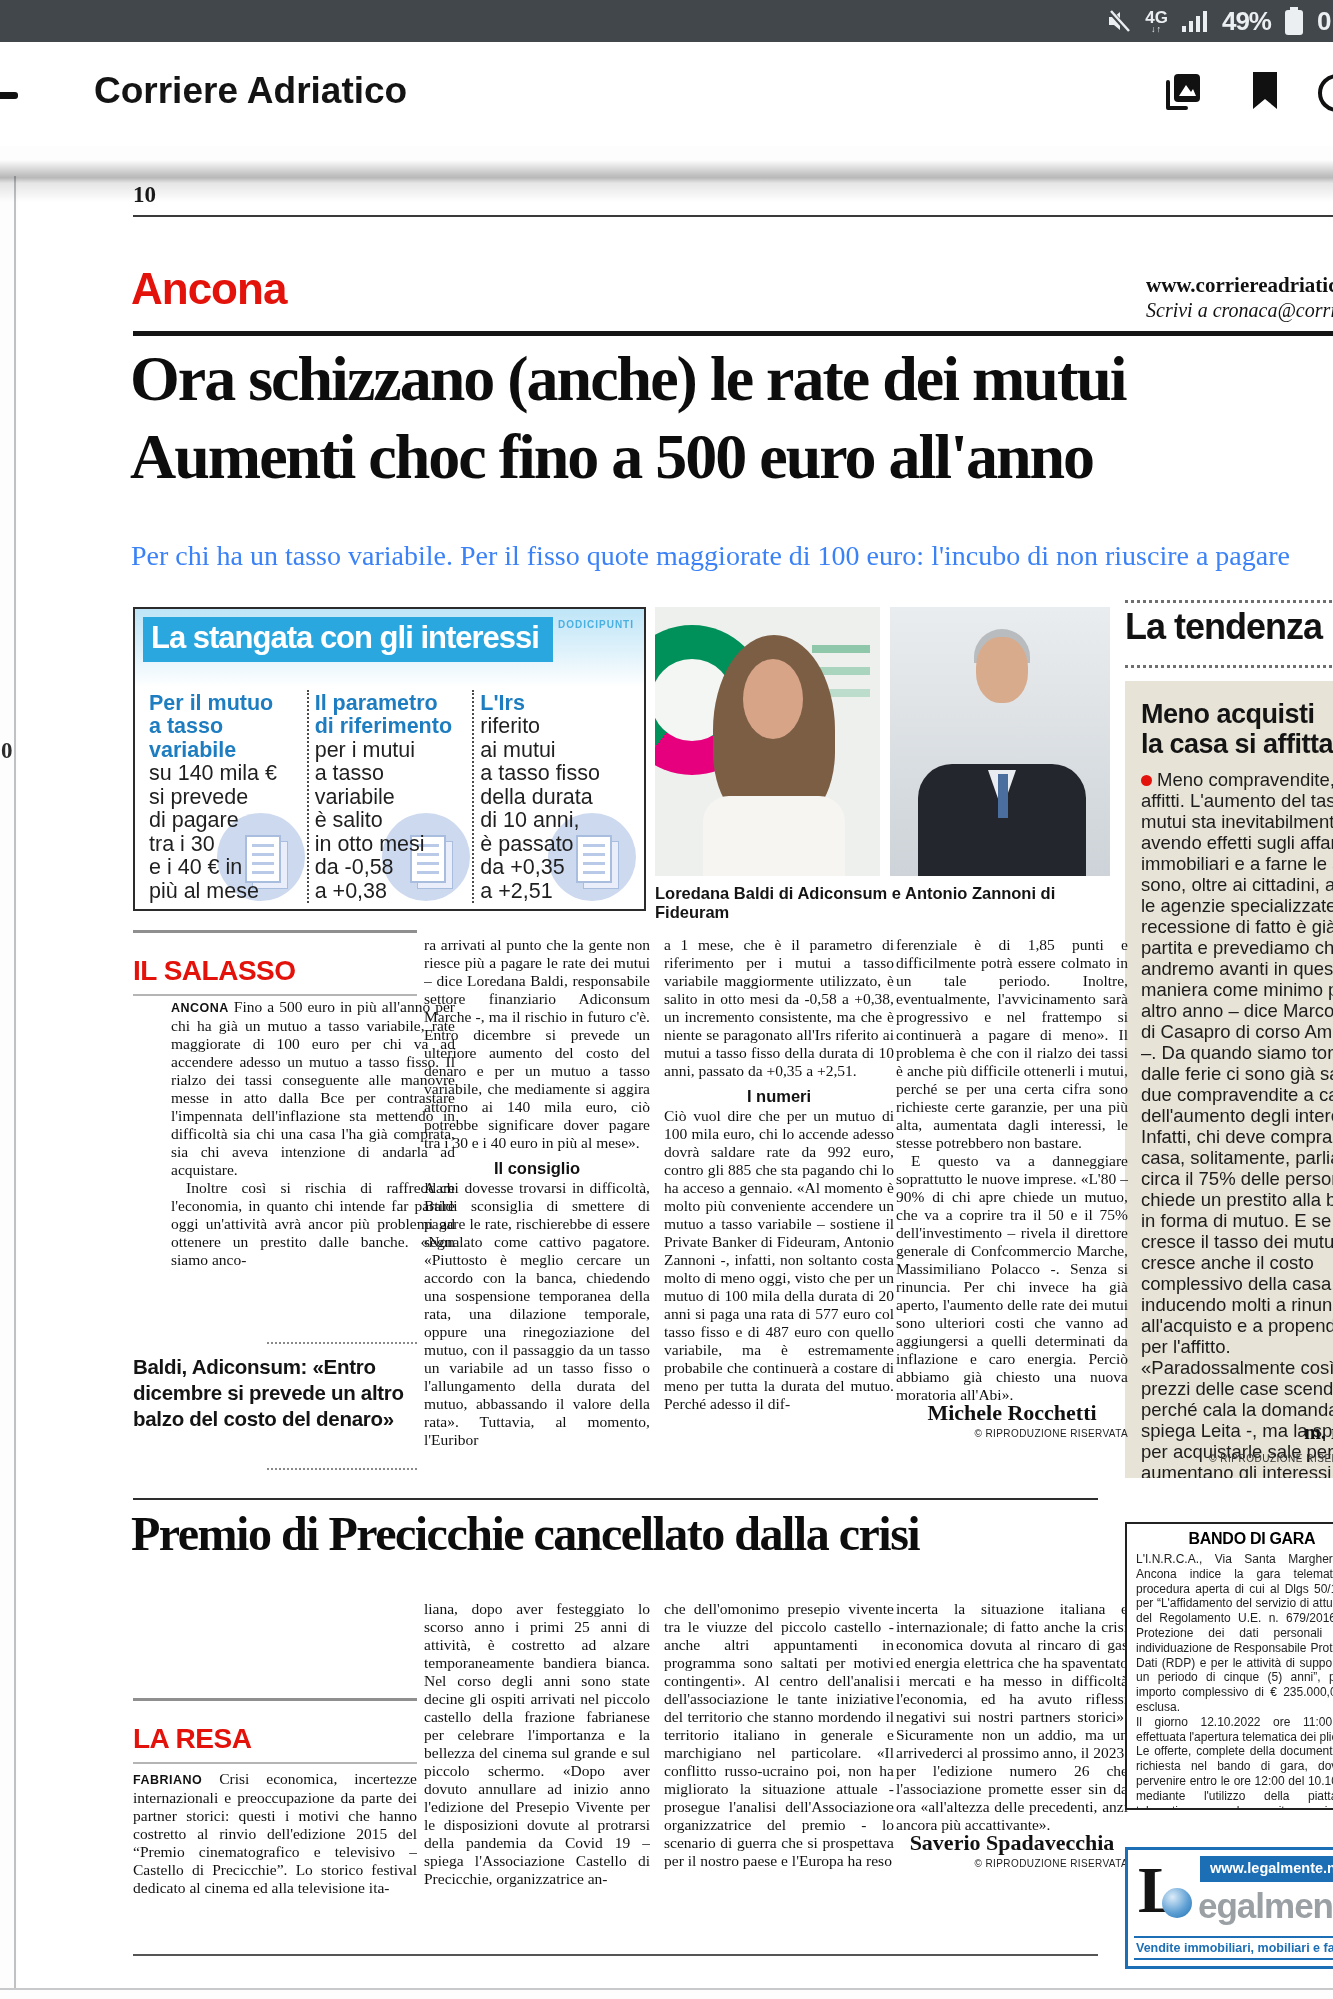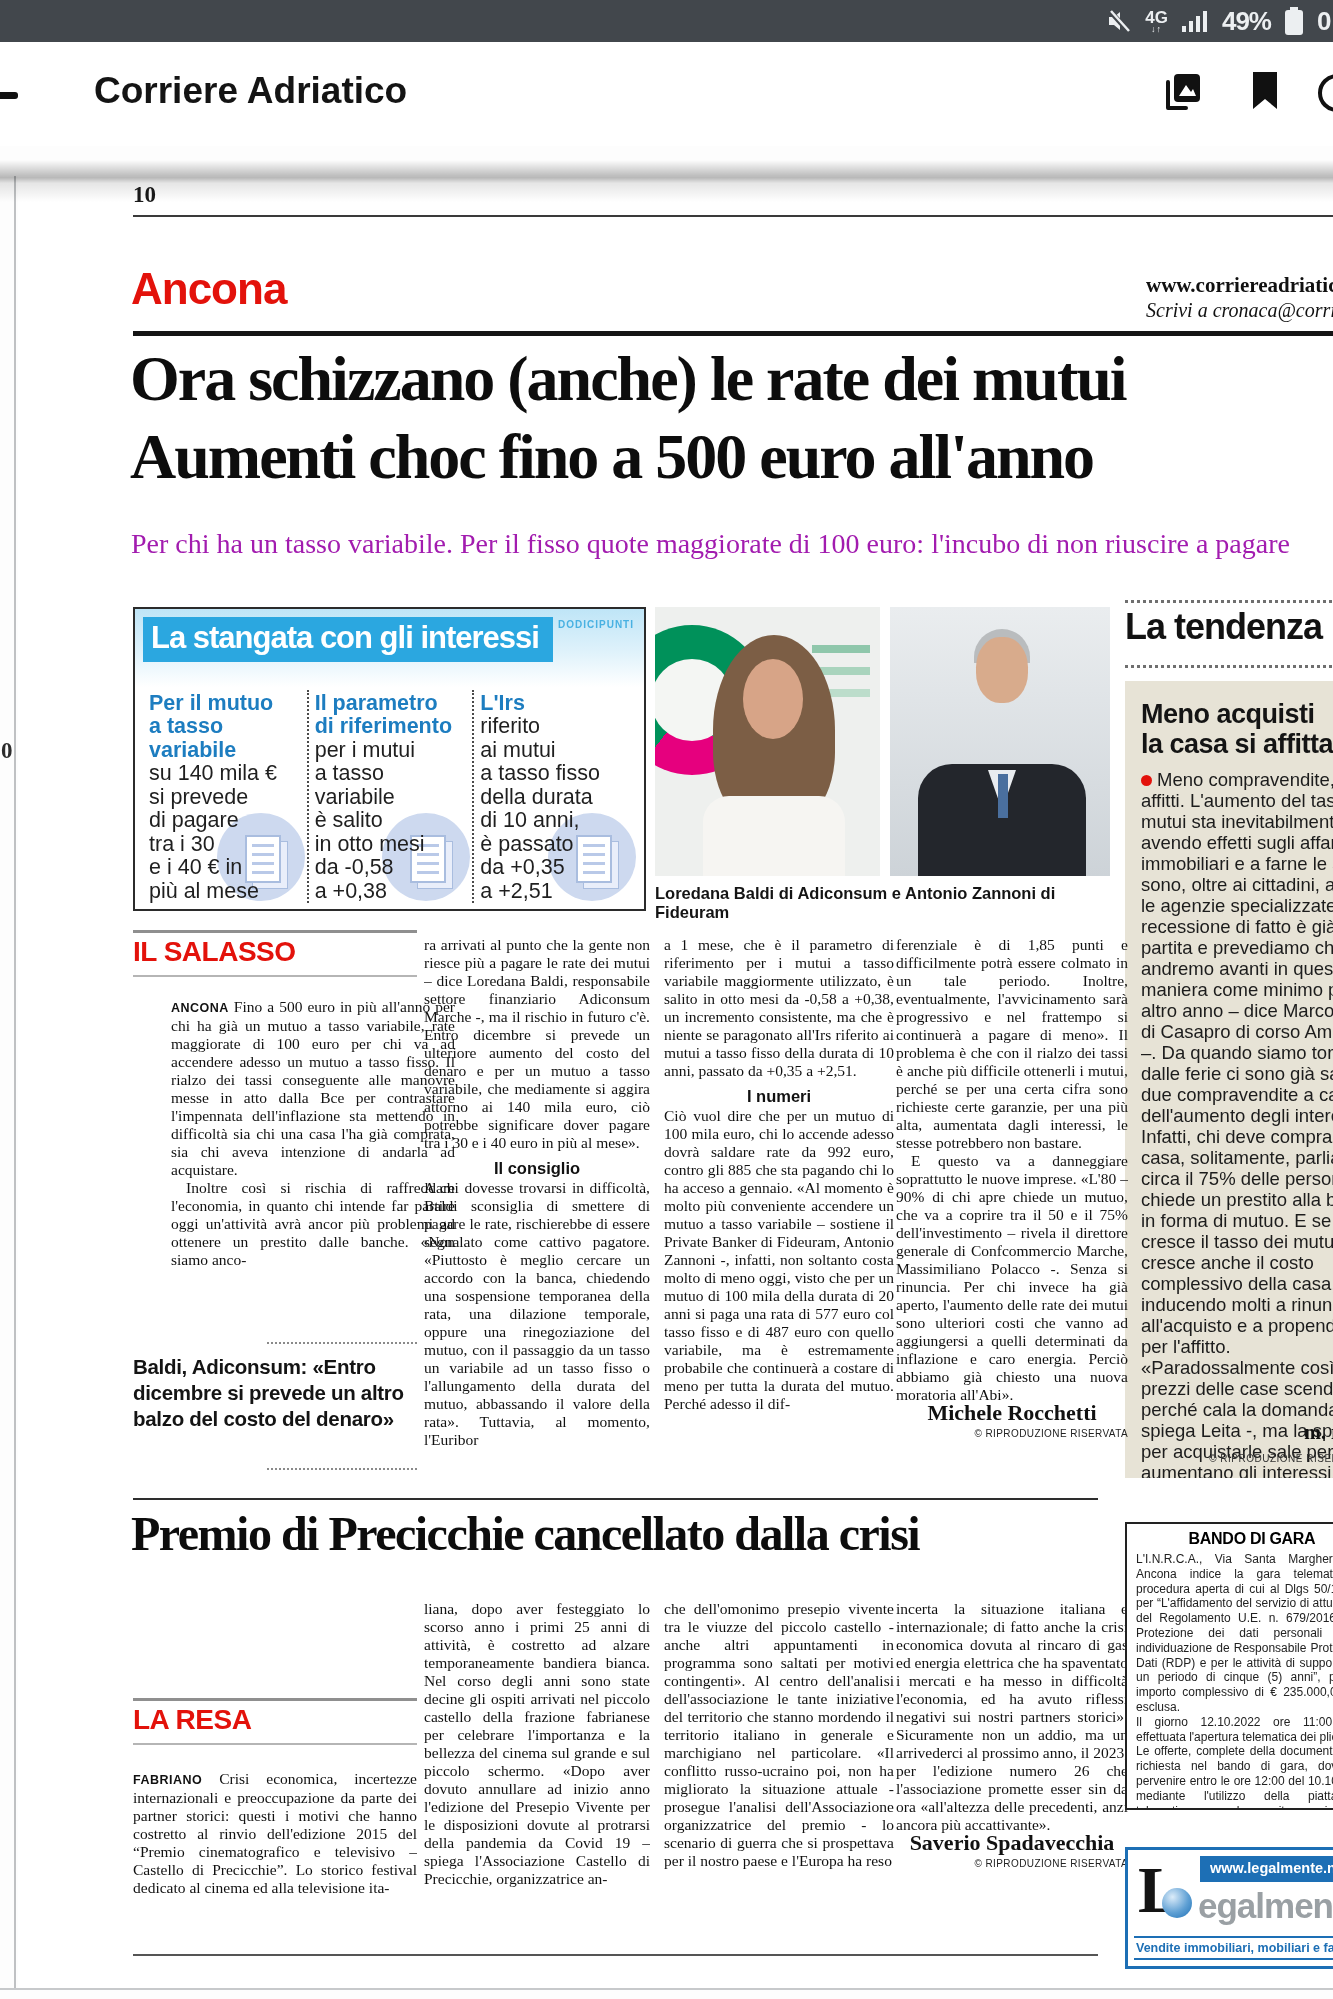--- a/index.html
+++ b/index.html
@@ -61,23 +61,23 @@
   .site-url { font-weight:bold; font-size:21px; }
   .site-contact { font-style:italic; font-size:20px; margin-top:1px; }
   .rule-thick { position:absolute; left:115px; top:155px; width:1235px; height:5px;
                 background:#141414; }
 
   
   .headline { position:absolute; left:112px; top:164px; width:1260px;
               font-family:"Liberation Serif", serif; font-weight:bold;
               color:#0d0d0d; font-size:64px; line-height:78px;
               letter-spacing:-2px; white-space:nowrap; }
-  .subheadline { position:absolute; left:113px; top:352px; white-space:nowrap;
+  .subheadline { position:absolute; left:113px; top:364px; white-space:nowrap;
                  font-family:"Liberation Serif", serif; font-size:28px;
-                 color:#a21caf; }
+                 color:#3b82f6; }
 
   
   .infobox { position:absolute; left:115px; top:431px; width:513px; height:304px;
              border:2px solid #2b2b2b; background:#fff; overflow:hidden; }
   .infobox-head { position:absolute; top:0; left:0; right:0; height:78px;
                   background:linear-gradient(to bottom,#bfe5f7 0%,#dff2fb 55%,#ffffff 100%); }
   .infobox-title { position:absolute; left:8px; top:8px; background:#2ba7e0;
                    color:#fff; font-weight:bold; font-size:31px;
                    letter-spacing:-1px; padding:3px 14px 6px 8px; }
   .infobox-credit { position:absolute; right:10px; top:10px; font-size:10px;
@@ -147,21 +147,21 @@
   .sb-sig { position:absolute; right:62px; bottom:34px; text-align:right;
             font-family:"Liberation Serif", serif; font-weight:bold;
             font-size:20px; color:#111; }
   .sb-copy { position:absolute; right:40px; bottom:14px; font-size:10px;
              color:#333; letter-spacing:0.5px; }
 
   
   .kicker { position:absolute; width:284px; border-top:3px solid #8f8f8f;
             border-bottom:2px solid #b5b5b5; }
   .kicker .ktext { color:#e3120b; font-weight:bold; font-size:28px;
-                   letter-spacing:-0.5px; padding:3px 0 7px; }
+                   letter-spacing:-0.5px; padding:22px 0 7px; }
   .k-salasso { left:115px; top:754px; }
   .k-resa { left:115px; top:1522px; }
 
   
   .acol { position:absolute; font-family:"Liberation Serif", serif;
           font-size:15.5px; line-height:18px; color:#111;
           text-align:justify; overflow:hidden; }
   .dateline { font-family:"Liberation Sans", sans-serif; font-weight:bold;
               font-size:12.5px; letter-spacing:0.5px; }
   .indent { text-indent:15px; }

